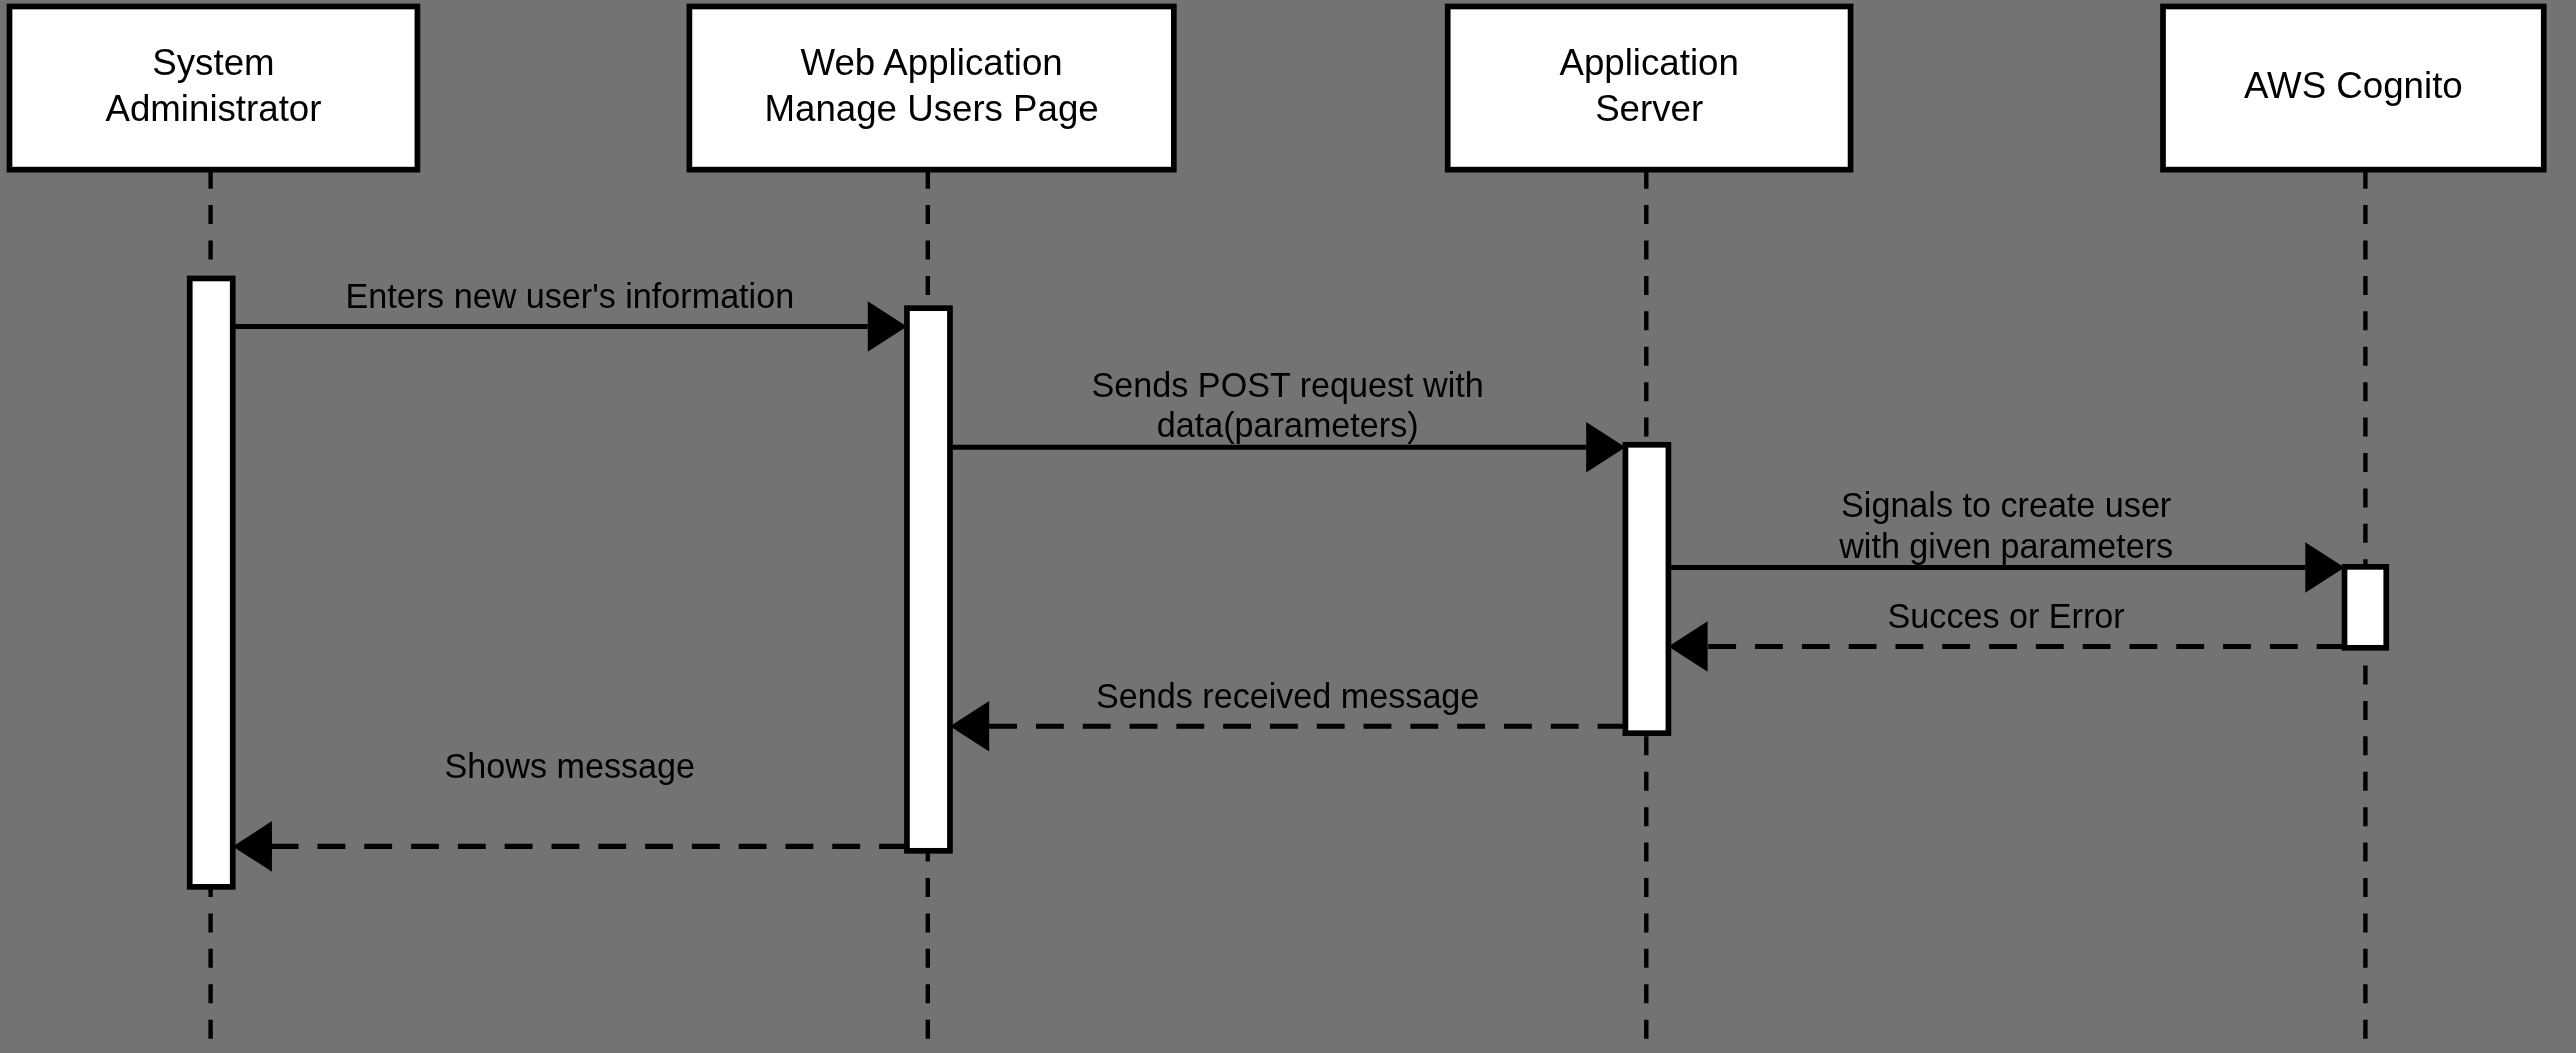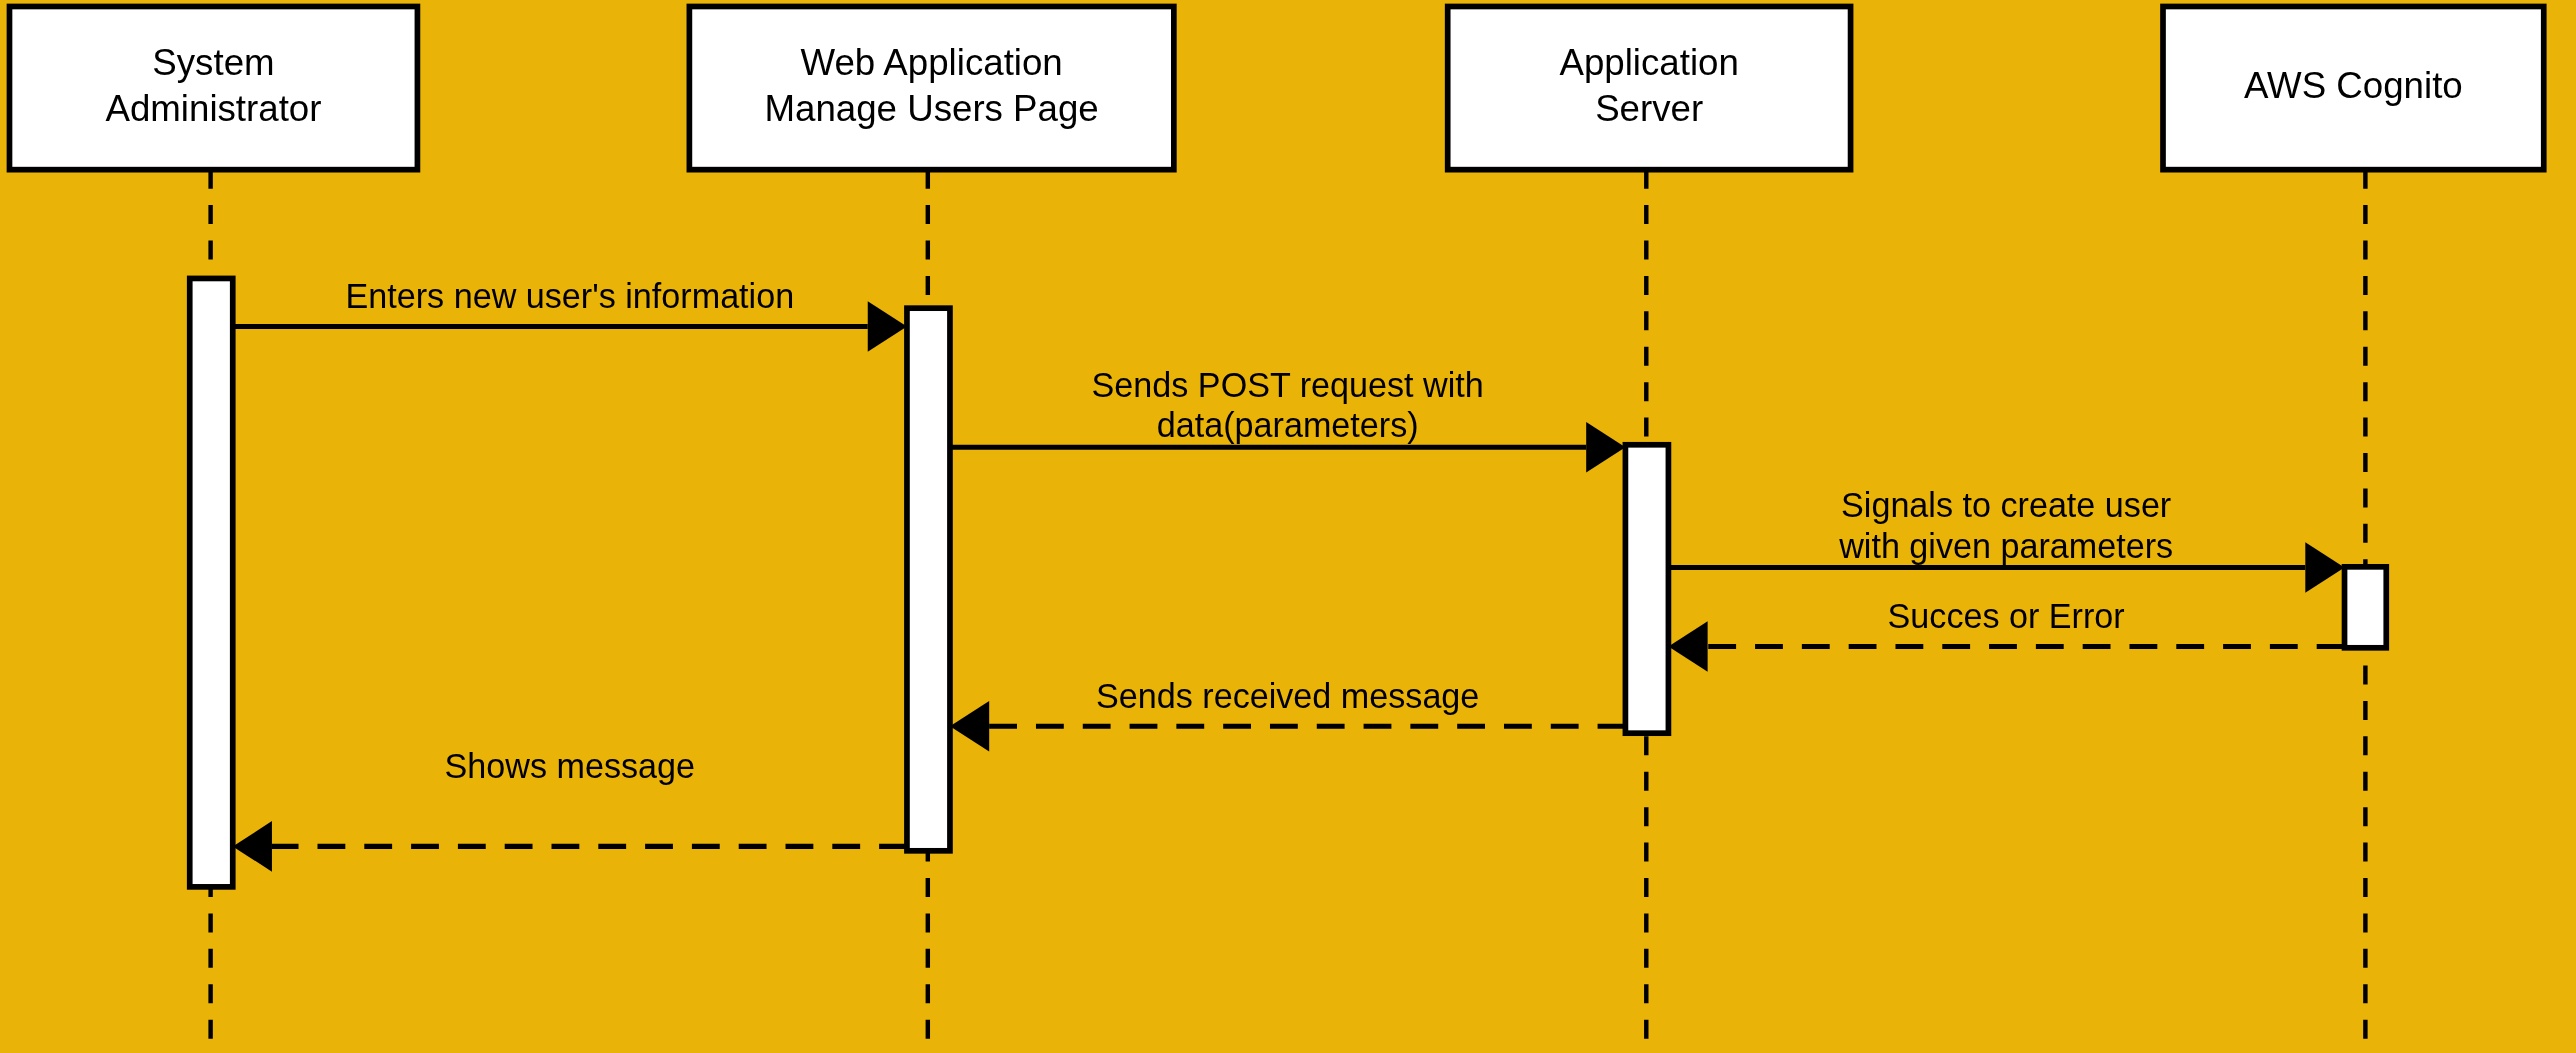--- a/index.html
+++ b/index.html
@@ -4,21 +4,21 @@
 <style>
   html, body {
     margin: 0;
     padding: 0;
     background: #ffffff;
   }
   #diagram-root {
     position: relative;
     width: 2576px;
     height: 1054px;
-    background: #eab308;
+    background: #737373;
     font-family: "Liberation Sans", sans-serif;
     overflow: hidden;
   }
   svg#sequence-canvas {
     display: block;
     width: 2576px;
     height: 1054px;
   }
   .lifeline-box {
     fill: #ffffff;

